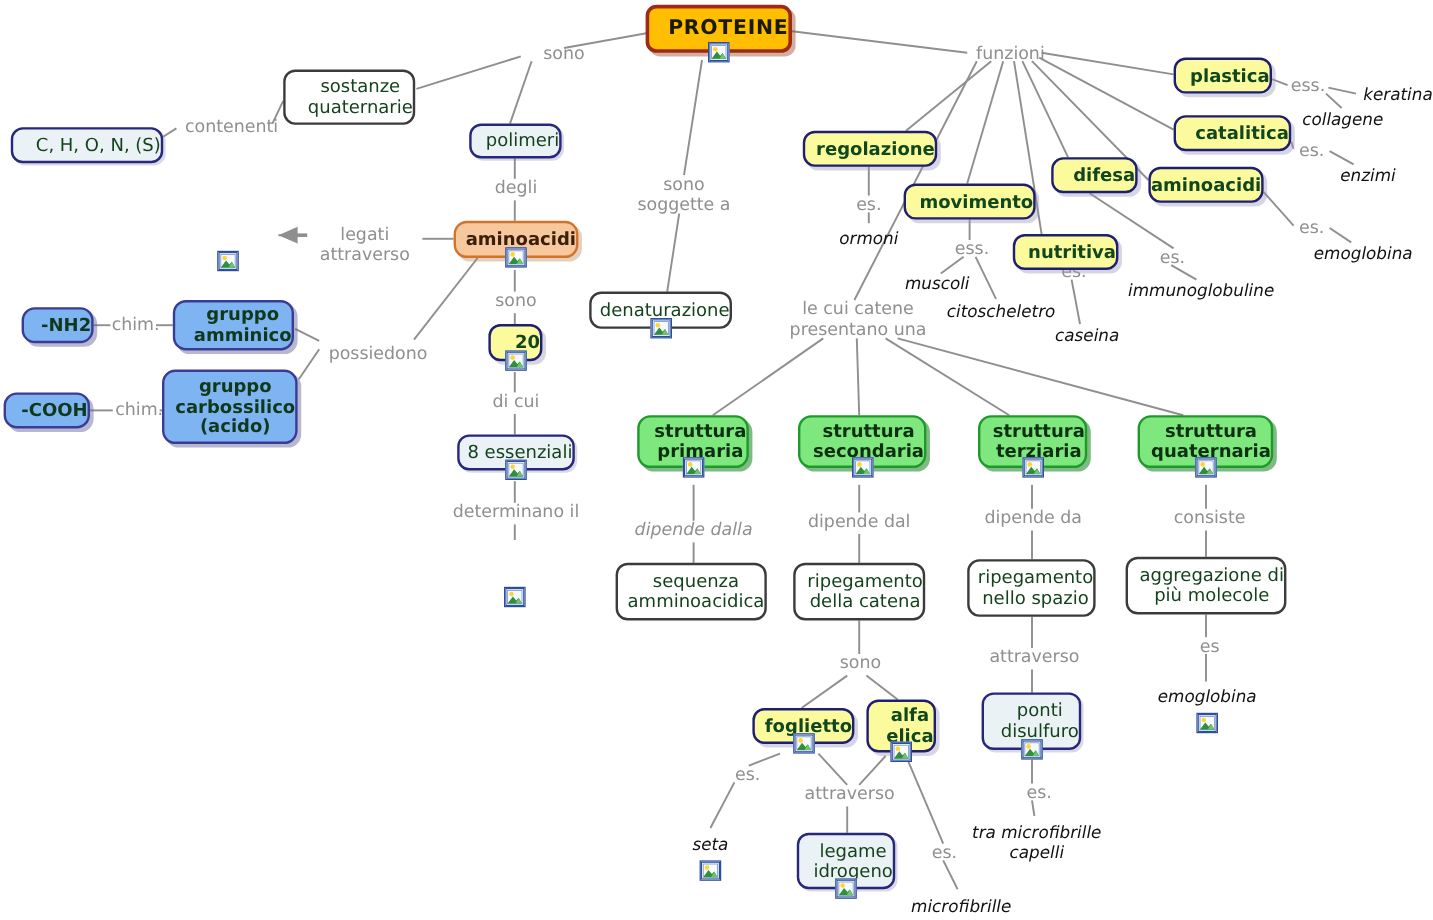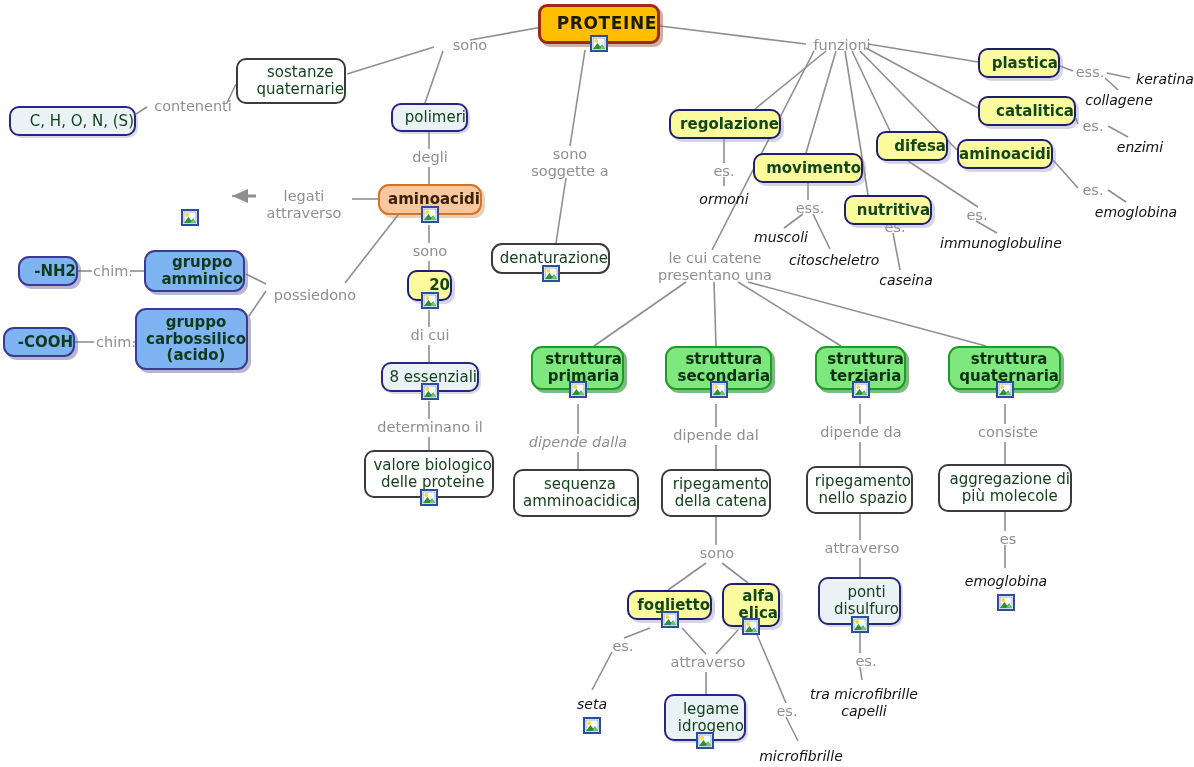--- a/index.html
+++ b/index.html
@@ -224,32 +224,30 @@
     <div class="node n-pale" style="left: 381px; top: 362px; width: 98px; height: 30px;"><span class="txt">8 essenziali</span></div>
     <span class="picbadge" style="left: 421px; top: 383px;">
       <svg width="16" height="15" viewBox="0 0 16 15" xmlns="http://www.w3.org/2000/svg">
         <rect x="0.5" y="0.5" width="15" height="14" fill="#ffffff" stroke="#2b4f9e"></rect>
         <rect x="2" y="2" width="12" height="11" fill="#f7fbff" stroke="#7a93c6" stroke-width="0.7"></rect>
         <circle cx="5.2" cy="5" r="1.9" fill="#ffd630"></circle>
         <polygon points="2,13 6.4,7 9.2,10.4 11.2,8.2 14,13" fill="#2f8f3a"></polygon>
         <polygon points="8.5,13 11.2,8.6 14,13" fill="#6fc46f"></polygon>
       </svg>
     </span>
-    <div class="node n-white" style="left: 364px; top: 450px; width: 130px; height: 48px;"><span class="txt">valore biologico
-delle proteine</span></div>
     <span class="picbadge" style="left: 420px; top: 489px;">
       <svg width="16" height="15" viewBox="0 0 16 15" xmlns="http://www.w3.org/2000/svg">
         <rect x="0.5" y="0.5" width="15" height="14" fill="#ffffff" stroke="#2b4f9e"></rect>
         <rect x="2" y="2" width="12" height="11" fill="#f7fbff" stroke="#7a93c6" stroke-width="0.7"></rect>
         <circle cx="5.2" cy="5" r="1.9" fill="#ffd630"></circle>
         <polygon points="2,13 6.4,7 9.2,10.4 11.2,8.2 14,13" fill="#2f8f3a"></polygon>
         <polygon points="8.5,13 11.2,8.6 14,13" fill="#6fc46f"></polygon>
       </svg>
     </span>
-    <div class="node n-white" style="left: 491px; top: 243px; width: 119px; height: 31px; border-radius: 11px;"><span class="txt">denaturazione</span></div>
+    <div class="node n-white" style="left: 491px; top: 243px; width: 119px; height: 31px;"><span class="txt">denaturazione</span></div>
     <span class="picbadge" style="left: 541.5px; top: 265px;">
       <svg width="16" height="15" viewBox="0 0 16 15" xmlns="http://www.w3.org/2000/svg">
         <rect x="0.5" y="0.5" width="15" height="14" fill="#ffffff" stroke="#2b4f9e"></rect>
         <rect x="2" y="2" width="12" height="11" fill="#f7fbff" stroke="#7a93c6" stroke-width="0.7"></rect>
         <circle cx="5.2" cy="5" r="1.9" fill="#ffd630"></circle>
         <polygon points="2,13 6.4,7 9.2,10.4 11.2,8.2 14,13" fill="#2f8f3a"></polygon>
         <polygon points="8.5,13 11.2,8.6 14,13" fill="#6fc46f"></polygon>
       </svg>
     </span>
     <div class="node n-yellow" style="left: 669px; top: 109px; width: 112px; height: 30px;"><span class="txt">regolazione</span></div>

